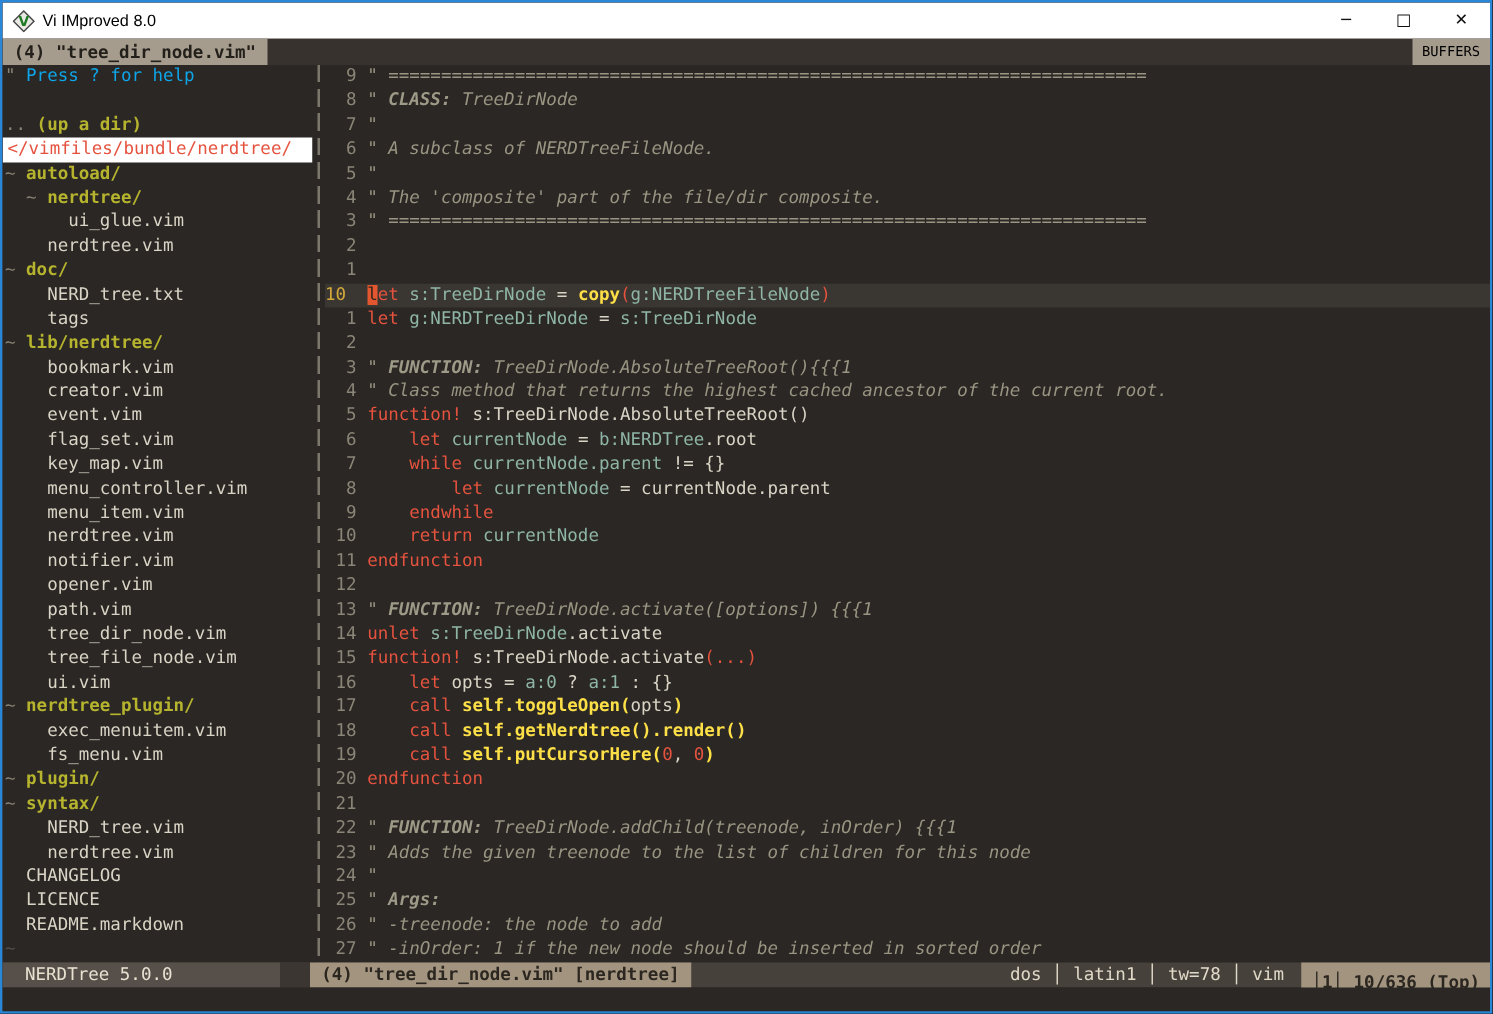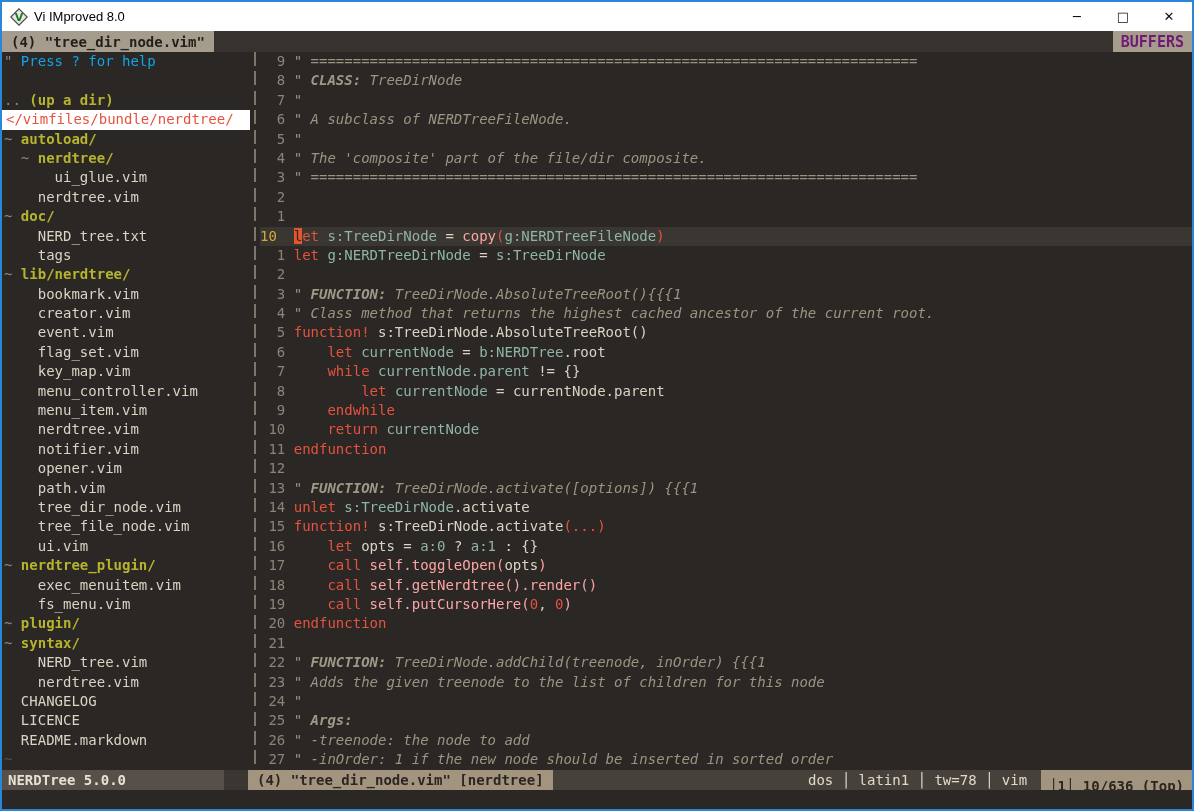--- a/index.html
+++ b/index.html
@@ -15,50 +15,50 @@
   .titlebar .appicon{margin:0 6px 0 8px;display:flex;align-items:center;}
   .titlebar .title{font-family:"Liberation Sans",sans-serif;font-size:13px;color:#000;}
   .controls{margin-left:auto;display:flex;height:100%;}
   .ctl{width:46px;height:100%;display:flex;align-items:center;justify-content:center;
        color:#111;font-size:13px;font-family:"DejaVu Sans",sans-serif;cursor:default;}
   
   .tabline{height:21px;background:#37322d;display:flex;align-items:stretch;flex:0 0 auto;}
   .tab-active{background:#a69c8e;color:#23201b;font-weight:bold;font-size:14px;
               padding:0 9px;display:flex;align-items:center;}
   .tab-fill{flex:1;}
-  .buffers{background:#a69c8e;color:#701a75;font-weight:bold;font-size:15px;
+  .buffers{background:#a69c8e;color:#000000;font-weight:normal;font-size:11px;
            padding:0 8px;display:flex;align-items:center;}
   
   .content{flex:0 0 auto;height:718px;display:flex;background:#2a2724;overflow:hidden;}
   .sidebar{width:248px;flex:0 0 auto;padding-left:2px;overflow:hidden;}
   .vsep{width:10px;flex:0 0 auto;display:flex;justify-content:center;}
   .vsep-inner{width:2px;background:repeating-linear-gradient(to bottom,#7d776b 0 14px,transparent 14px 19.4px);}
   .editor{flex:1;overflow:hidden;}
   .row{height:19.4px;line-height:19.4px;font-size:14px;white-space:pre;overflow:hidden;}
   .tree-sel{background:#ffffff;margin-left:-2px;padding-left:4px;}
   .cursorline{background:#3a3631;}
   .lnum{display:inline-block;width:3ch;margin-right:1ch;text-align:right;color:#8b8577;}
   .lnum-cur{text-align:left;color:#d3a93c;}
   
   .s-n{color:#d9d4c5;}
   .s-r{color:#e5533f;}
   .s-i{color:#8fb5a7;}
-  .s-f{color:#fca5a5;font-weight:normal;}
+  .s-f{color:#fde047;font-weight:bold;}
   .s-y{color:#b6b42e;font-weight:bold;}
   .s-h{color:#0ea5e9;}
   .s-c{color:#999582;font-style:italic;}
   .s-cb{color:#9d9a88;font-style:italic;font-weight:bold;}
   .s-g{color:#8b8577;}
   .s-d{color:#55504a;}
   .s-sel{color:#e5533f;}
   .s-cur{background:#e2572f;color:#2e241c;}
   
   .statusline{height:20px;flex:0 0 auto;display:flex;align-items:stretch;font-size:14px;background:#46413b;}
-  .st-nerdtree{width:222px;flex:0 0 auto;background:#57504a;color:#e8e1d1;font-weight:bold;
-               display:flex;align-items:center;padding-left:6px;}
+  .st-nerdtree{width:222px;flex:0 0 auto;background:#57504a;color:#e8e1d1;font-weight:normal;
+               display:flex;align-items:center;padding-left:18px;}
   .st-gap{width:24px;flex:0 0 auto;background:#3b3631;}
   .st-file{background:#a2947f;color:#2b2620;font-weight:bold;display:flex;align-items:center;padding:0 9px;}
   .st-fill{flex:1;}
   .st-opts{color:#e0d9c8;display:flex;align-items:center;padding-right:14px;}
   .st-pos{background:#a2947f;color:#2b2620;font-weight:bold;display:flex;align-items:center;padding:16px 8px;}
   
   .cmdline{flex:1;background:#2a2724;}
 </style>
 </head>
 <body>

